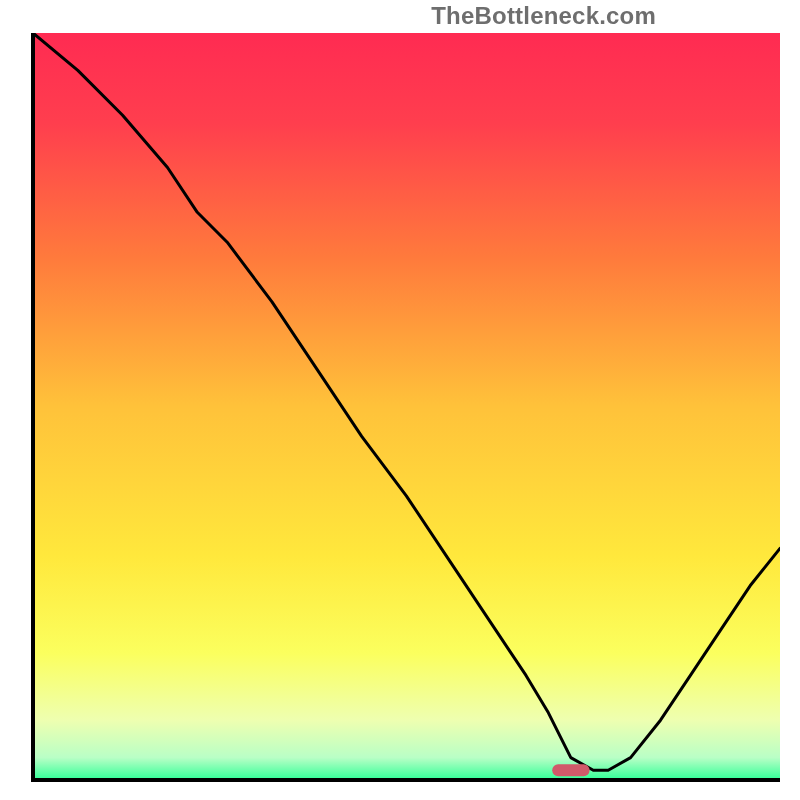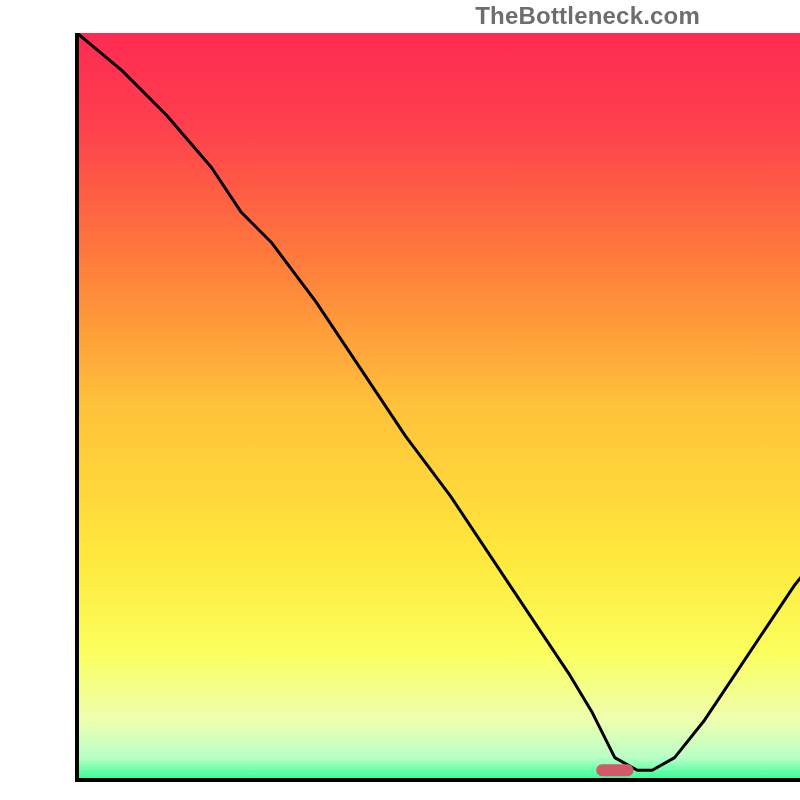--- a/index.html
+++ b/index.html
@@ -8,21 +8,20 @@
     width: 800px;
     height: 800px;
     background: #ffffff;
     font-family: Arial, Helvetica, sans-serif;
     overflow: hidden;
   }
   .canvas-wrap {
     position: relative;
     width: 668px;
     height: 800px;
-    margin-left: 44px;
   }
   svg.chart {
     position: absolute;
     inset: 0;
     width: 800px;
     height: 800px;
     display: block;
   }
   .watermark {
     position: absolute;

